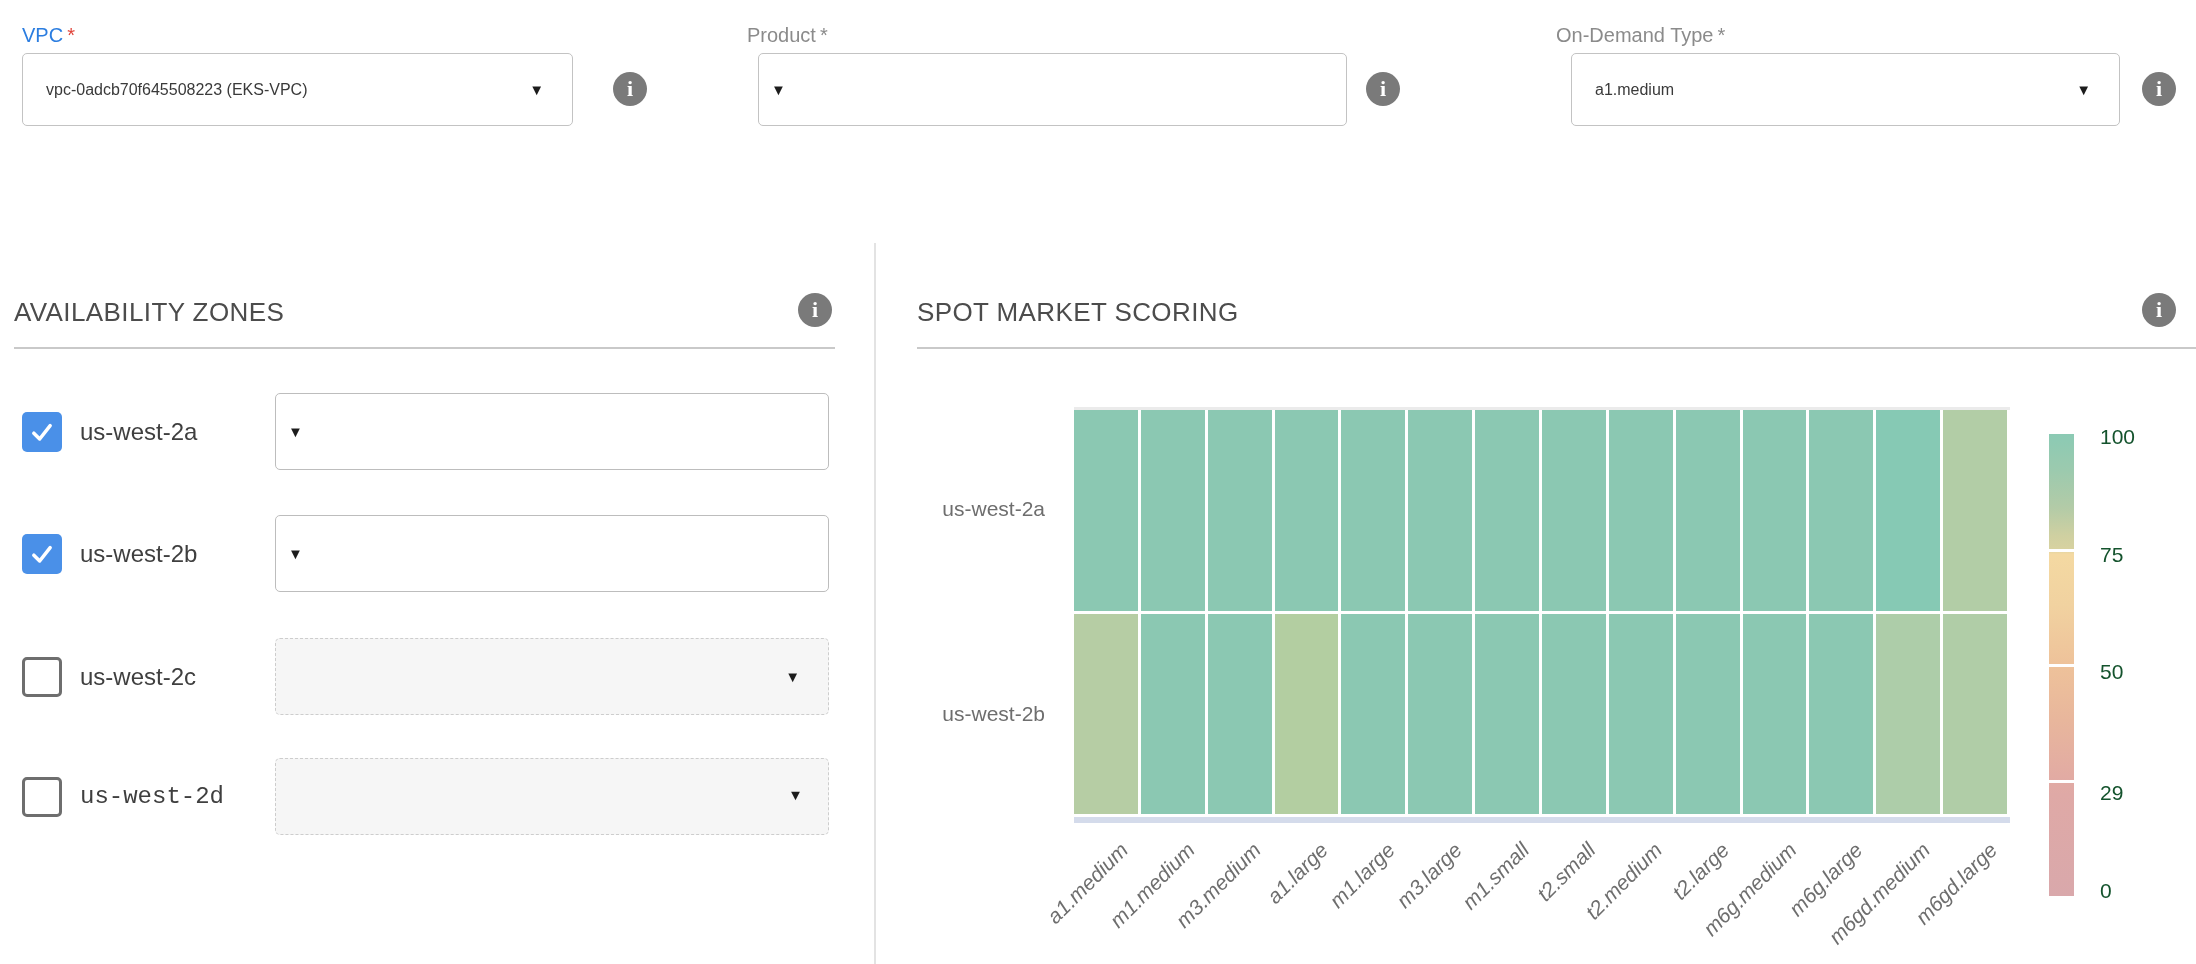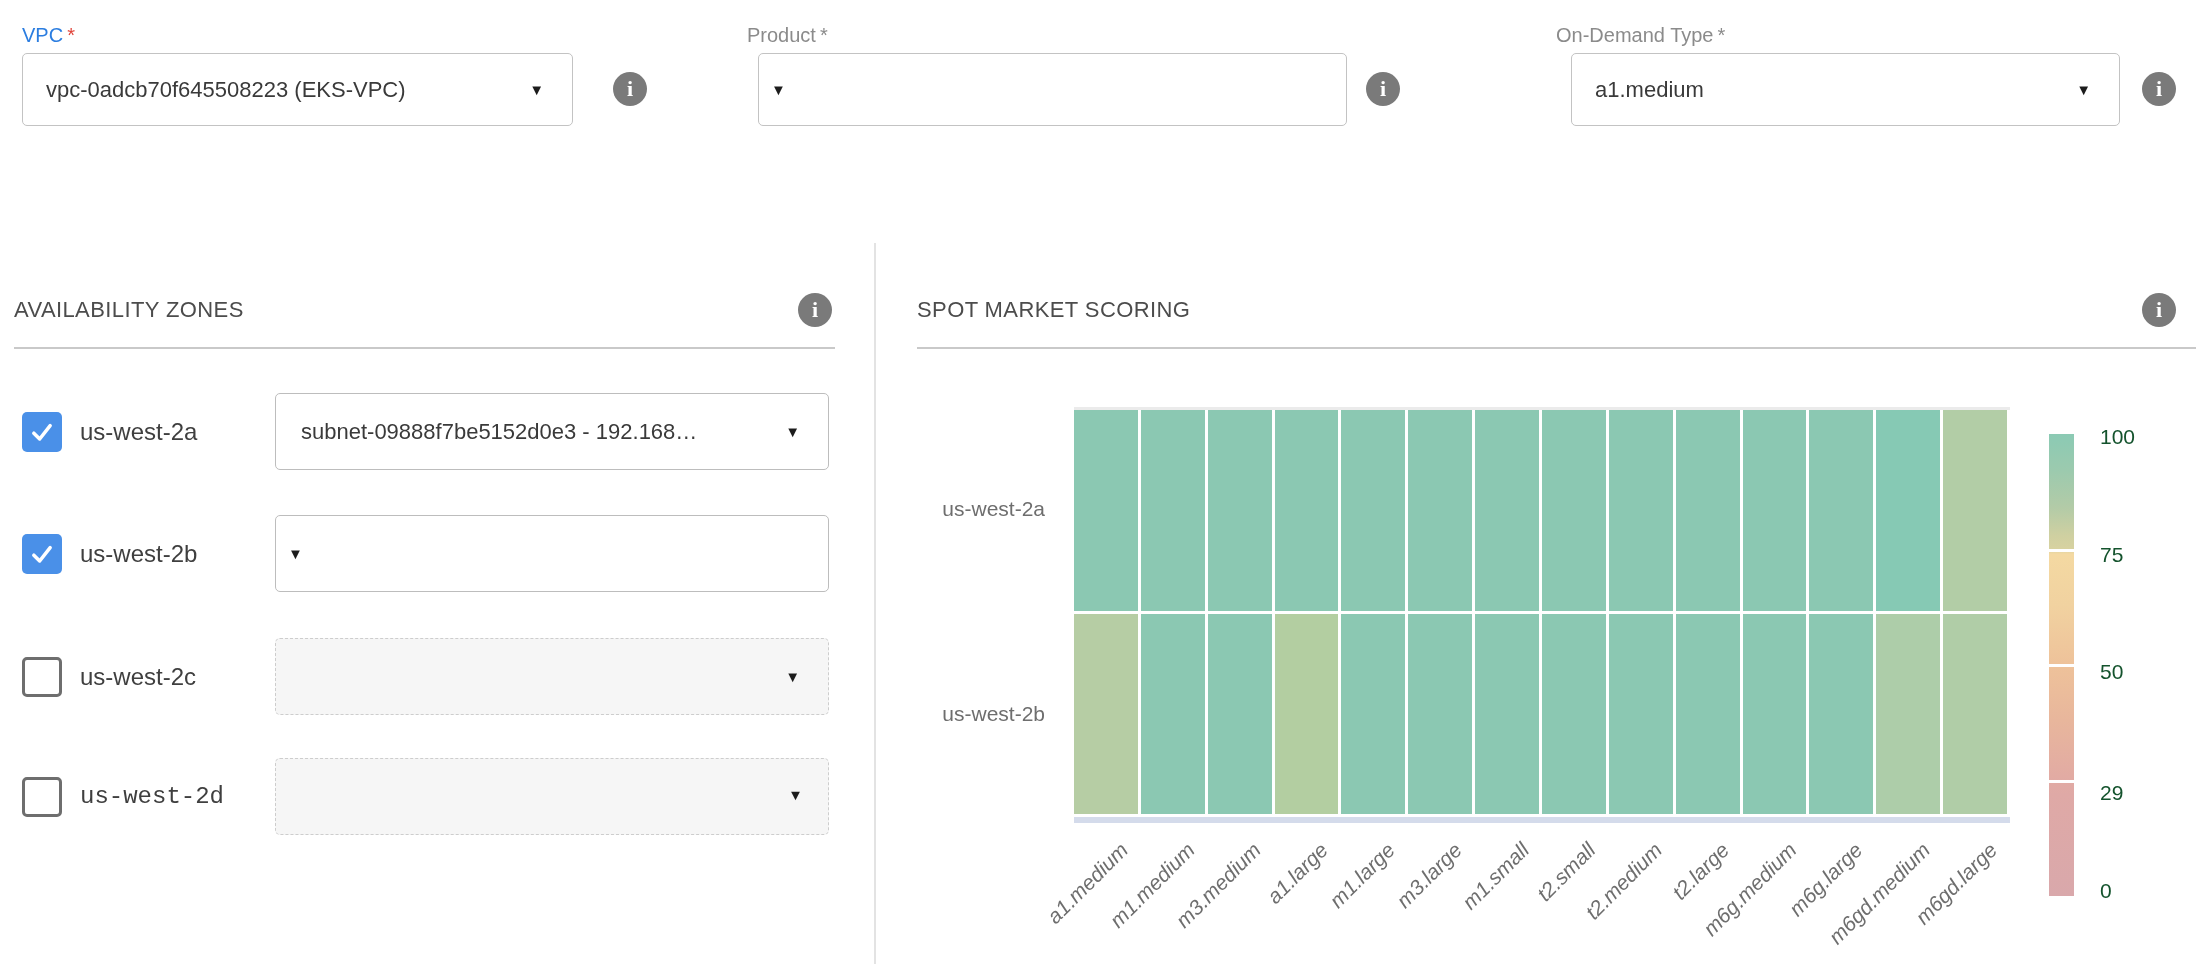--- a/index.html
+++ b/index.html
@@ -16,35 +16,35 @@
   #field-product .field-label { left:747px; }
   #field-ondemand .field-label { left:1556px; }
   .select-box {
     position:absolute; top:53px; height:73px; border:1px solid #c3c3c3; border-radius:5px;
     background:#fff; display:flex; align-items:center; cursor:pointer;
   }
   #field-vpc .select-box { left:22px; width:551px; }
   #field-product .select-box { left:758px; width:589px; }
   #field-ondemand .select-box { left:1571px; width:549px; }
   .select-value {
-    flex:1; padding-left:23px; font-size:22px; color:#3a3a3a; white-space:nowrap;
+    flex:1; padding-left:23px; font-size:16px; color:#3a3a3a; white-space:nowrap;
     overflow:hidden; text-overflow:ellipsis;
   }
   .dd-arrow { font-size:15px; color:#1c1c1c; padding:0 28px 0 12px; flex:none; }
   .info-icon {
     position:absolute; width:34px; height:34px; border-radius:50%; background:#7a7a7a;
     color:#ffffff; font-family:"Liberation Serif", serif; font-weight:bold; font-size:22px;
     display:flex; align-items:center; justify-content:center; cursor:pointer;
   }
   #field-vpc .info-icon { left:613px; top:72px; }
   #field-product .info-icon { left:1366px; top:72px; }
   #field-ondemand .info-icon { left:2142px; top:72px; }
   
   #v-divider { position:absolute; left:874px; top:243px; width:2px; height:721px; background:#e3e3e3; }
-  .section-title { position:absolute; top:297px; font-size:22px; color:#4c4c4c; letter-spacing:0.4px; }
+  .section-title { position:absolute; top:297px; font-size:26px; color:#4c4c4c; letter-spacing:0.4px; }
   #az-title { left:14px; }
   #spot-title { left:917px; }
   #az-info { left:798px; top:293px; }
   #spot-info { left:2142px; top:293px; }
   .section-rule { position:absolute; top:347px; height:2px; background:#c9c9c9; }
   #az-rule { left:14px; width:821px; }
   #spot-rule { left:917px; width:1279px; }
   
   .az-row { position:absolute; left:22px; width:807px; height:77px; display:flex; align-items:center; }
   .az-checkbox {
@@ -124,21 +124,20 @@
 
   <div id="az-rows">
       <div class="az-row" style="top: 393px;">
         <span class="az-checkbox checked">
           <svg class="checkmark-svg" viewBox="0 0 24 24">
             <polyline points="5,13 10,18 19,6.5" fill="none" stroke="#ffffff" stroke-width="3" stroke-linecap="round" stroke-linejoin="round"></polyline>
           </svg>
         </span>
         <span class="az-zone-label">us-west-2a</span>
         <div class="az-select solid">
-          <span class="select-value">subnet-09888f7be5152d0e3 - 192.168…</span>
           <span class="dd-arrow">▼</span>
         </div>
       </div>
       <div class="az-row" style="top: 515px;">
         <span class="az-checkbox checked">
           <svg class="checkmark-svg" viewBox="0 0 24 24">
             <polyline points="5,13 10,18 19,6.5" fill="none" stroke="#ffffff" stroke-width="3" stroke-linecap="round" stroke-linejoin="round"></polyline>
           </svg>
         </span>
         <span class="az-zone-label">us-west-2b</span>

